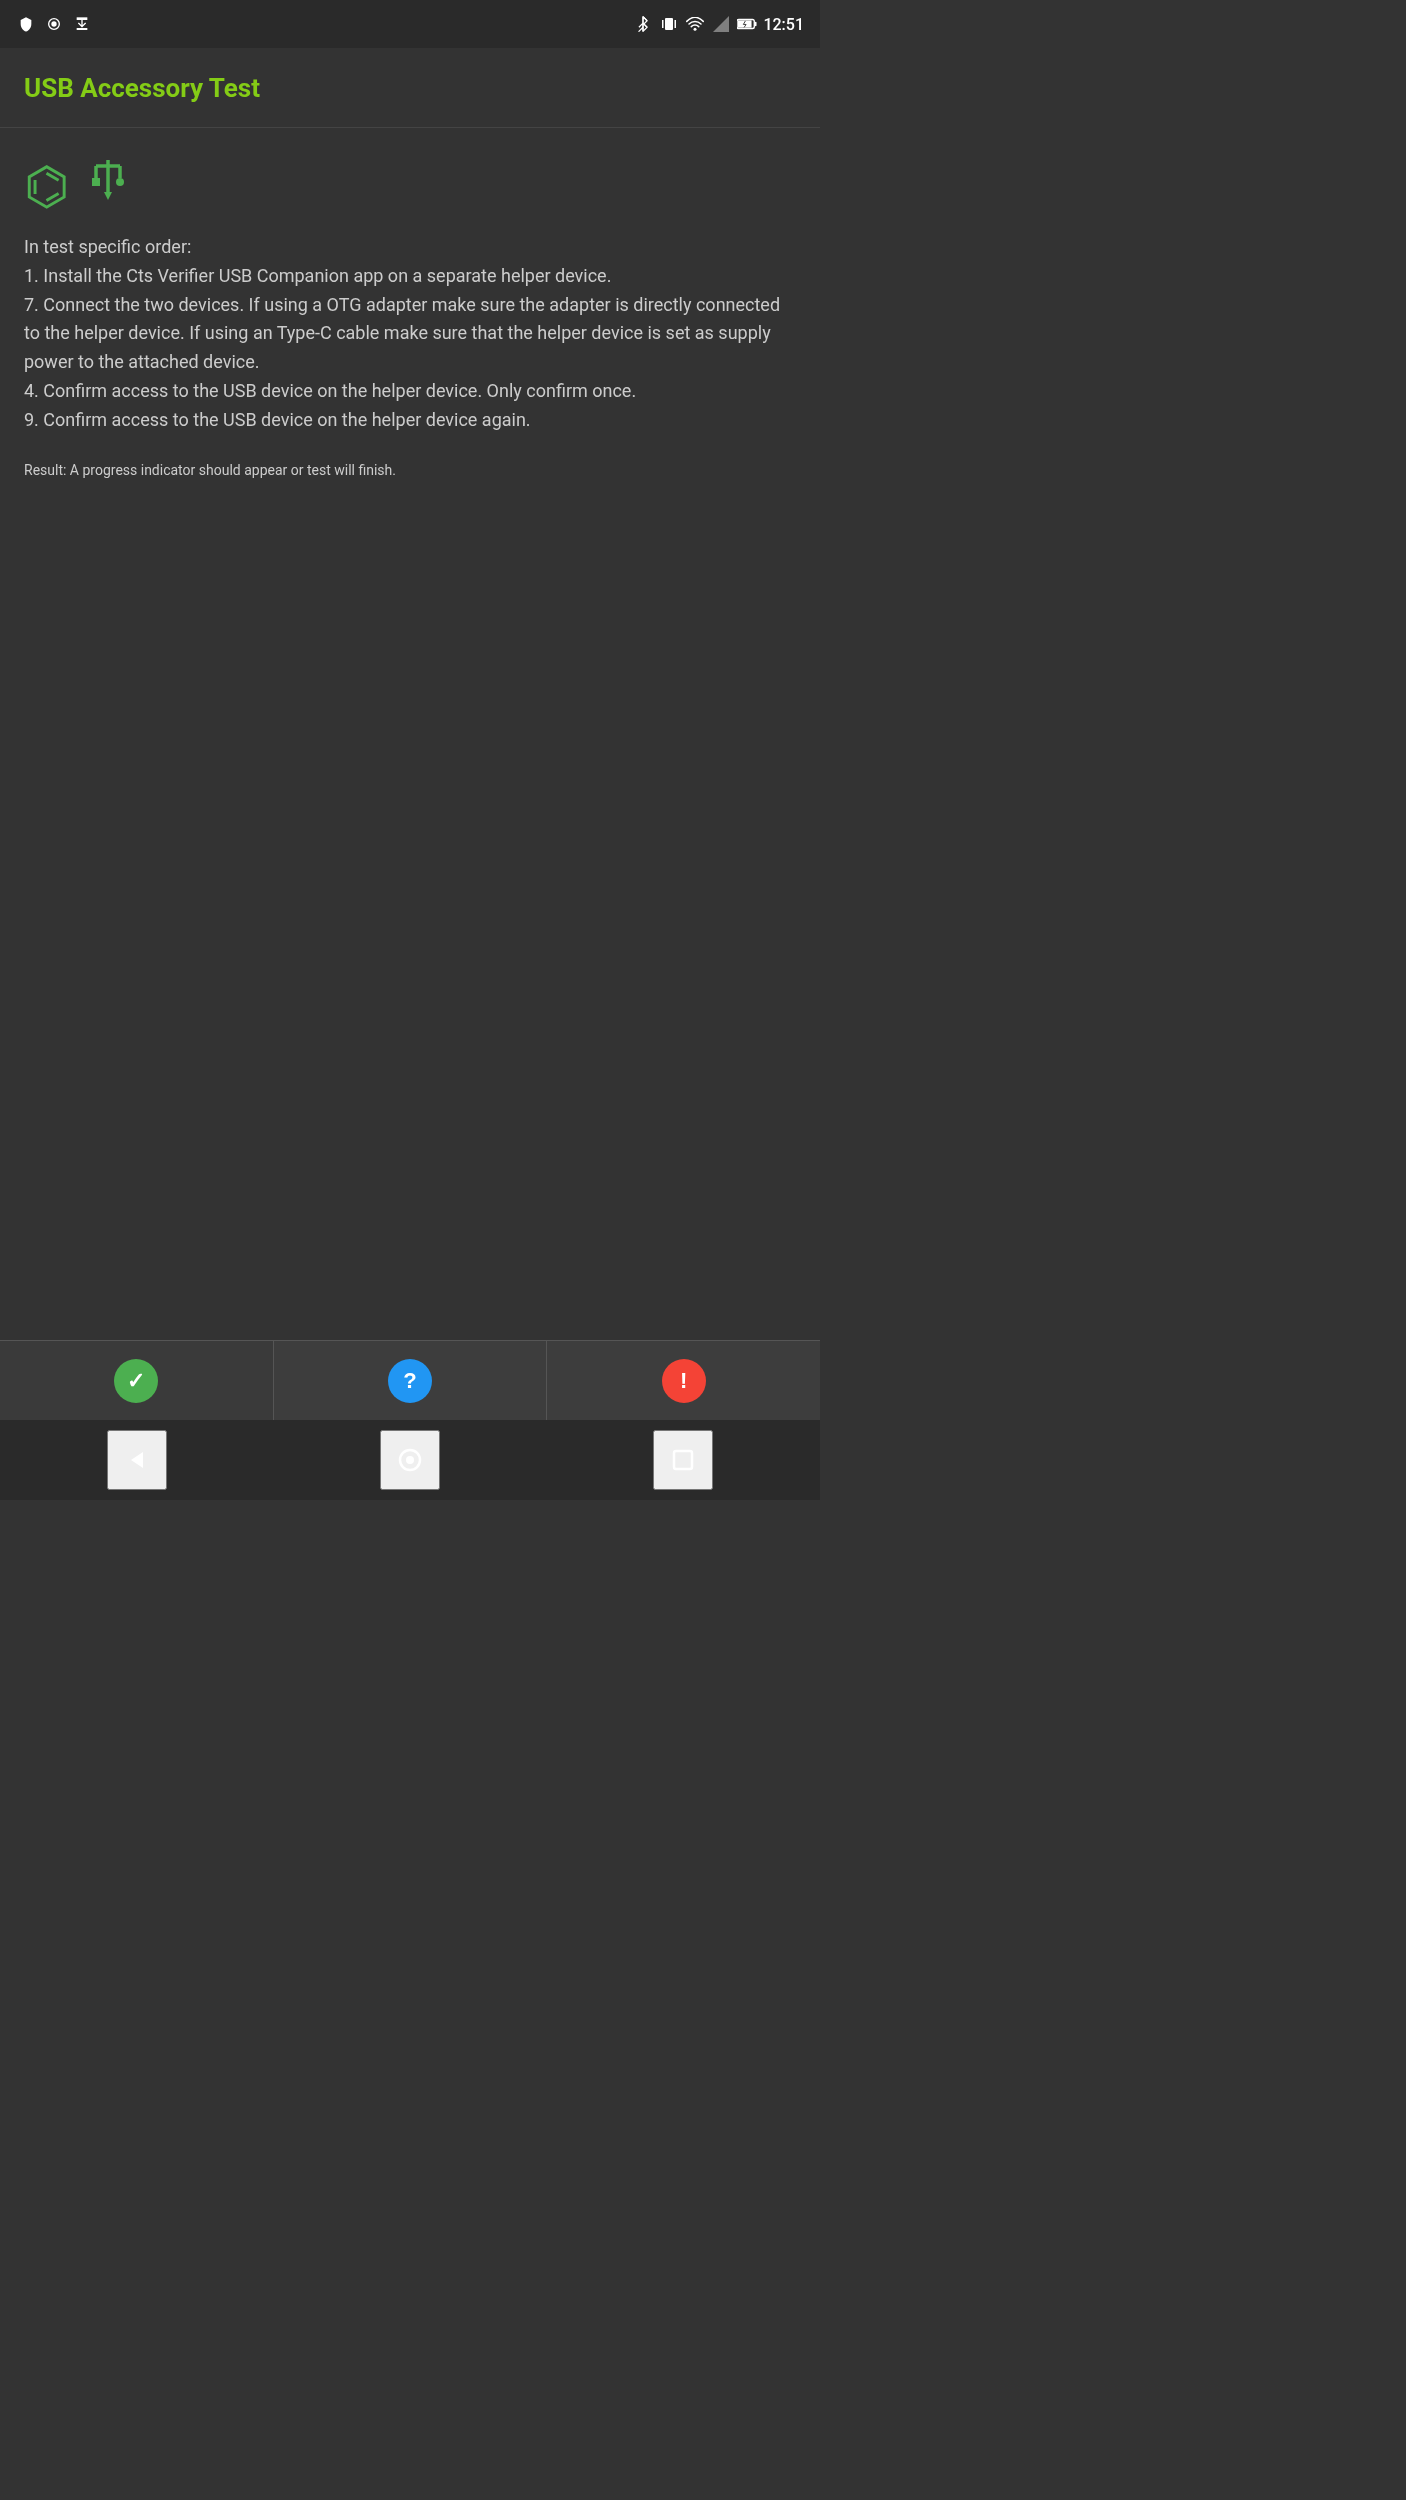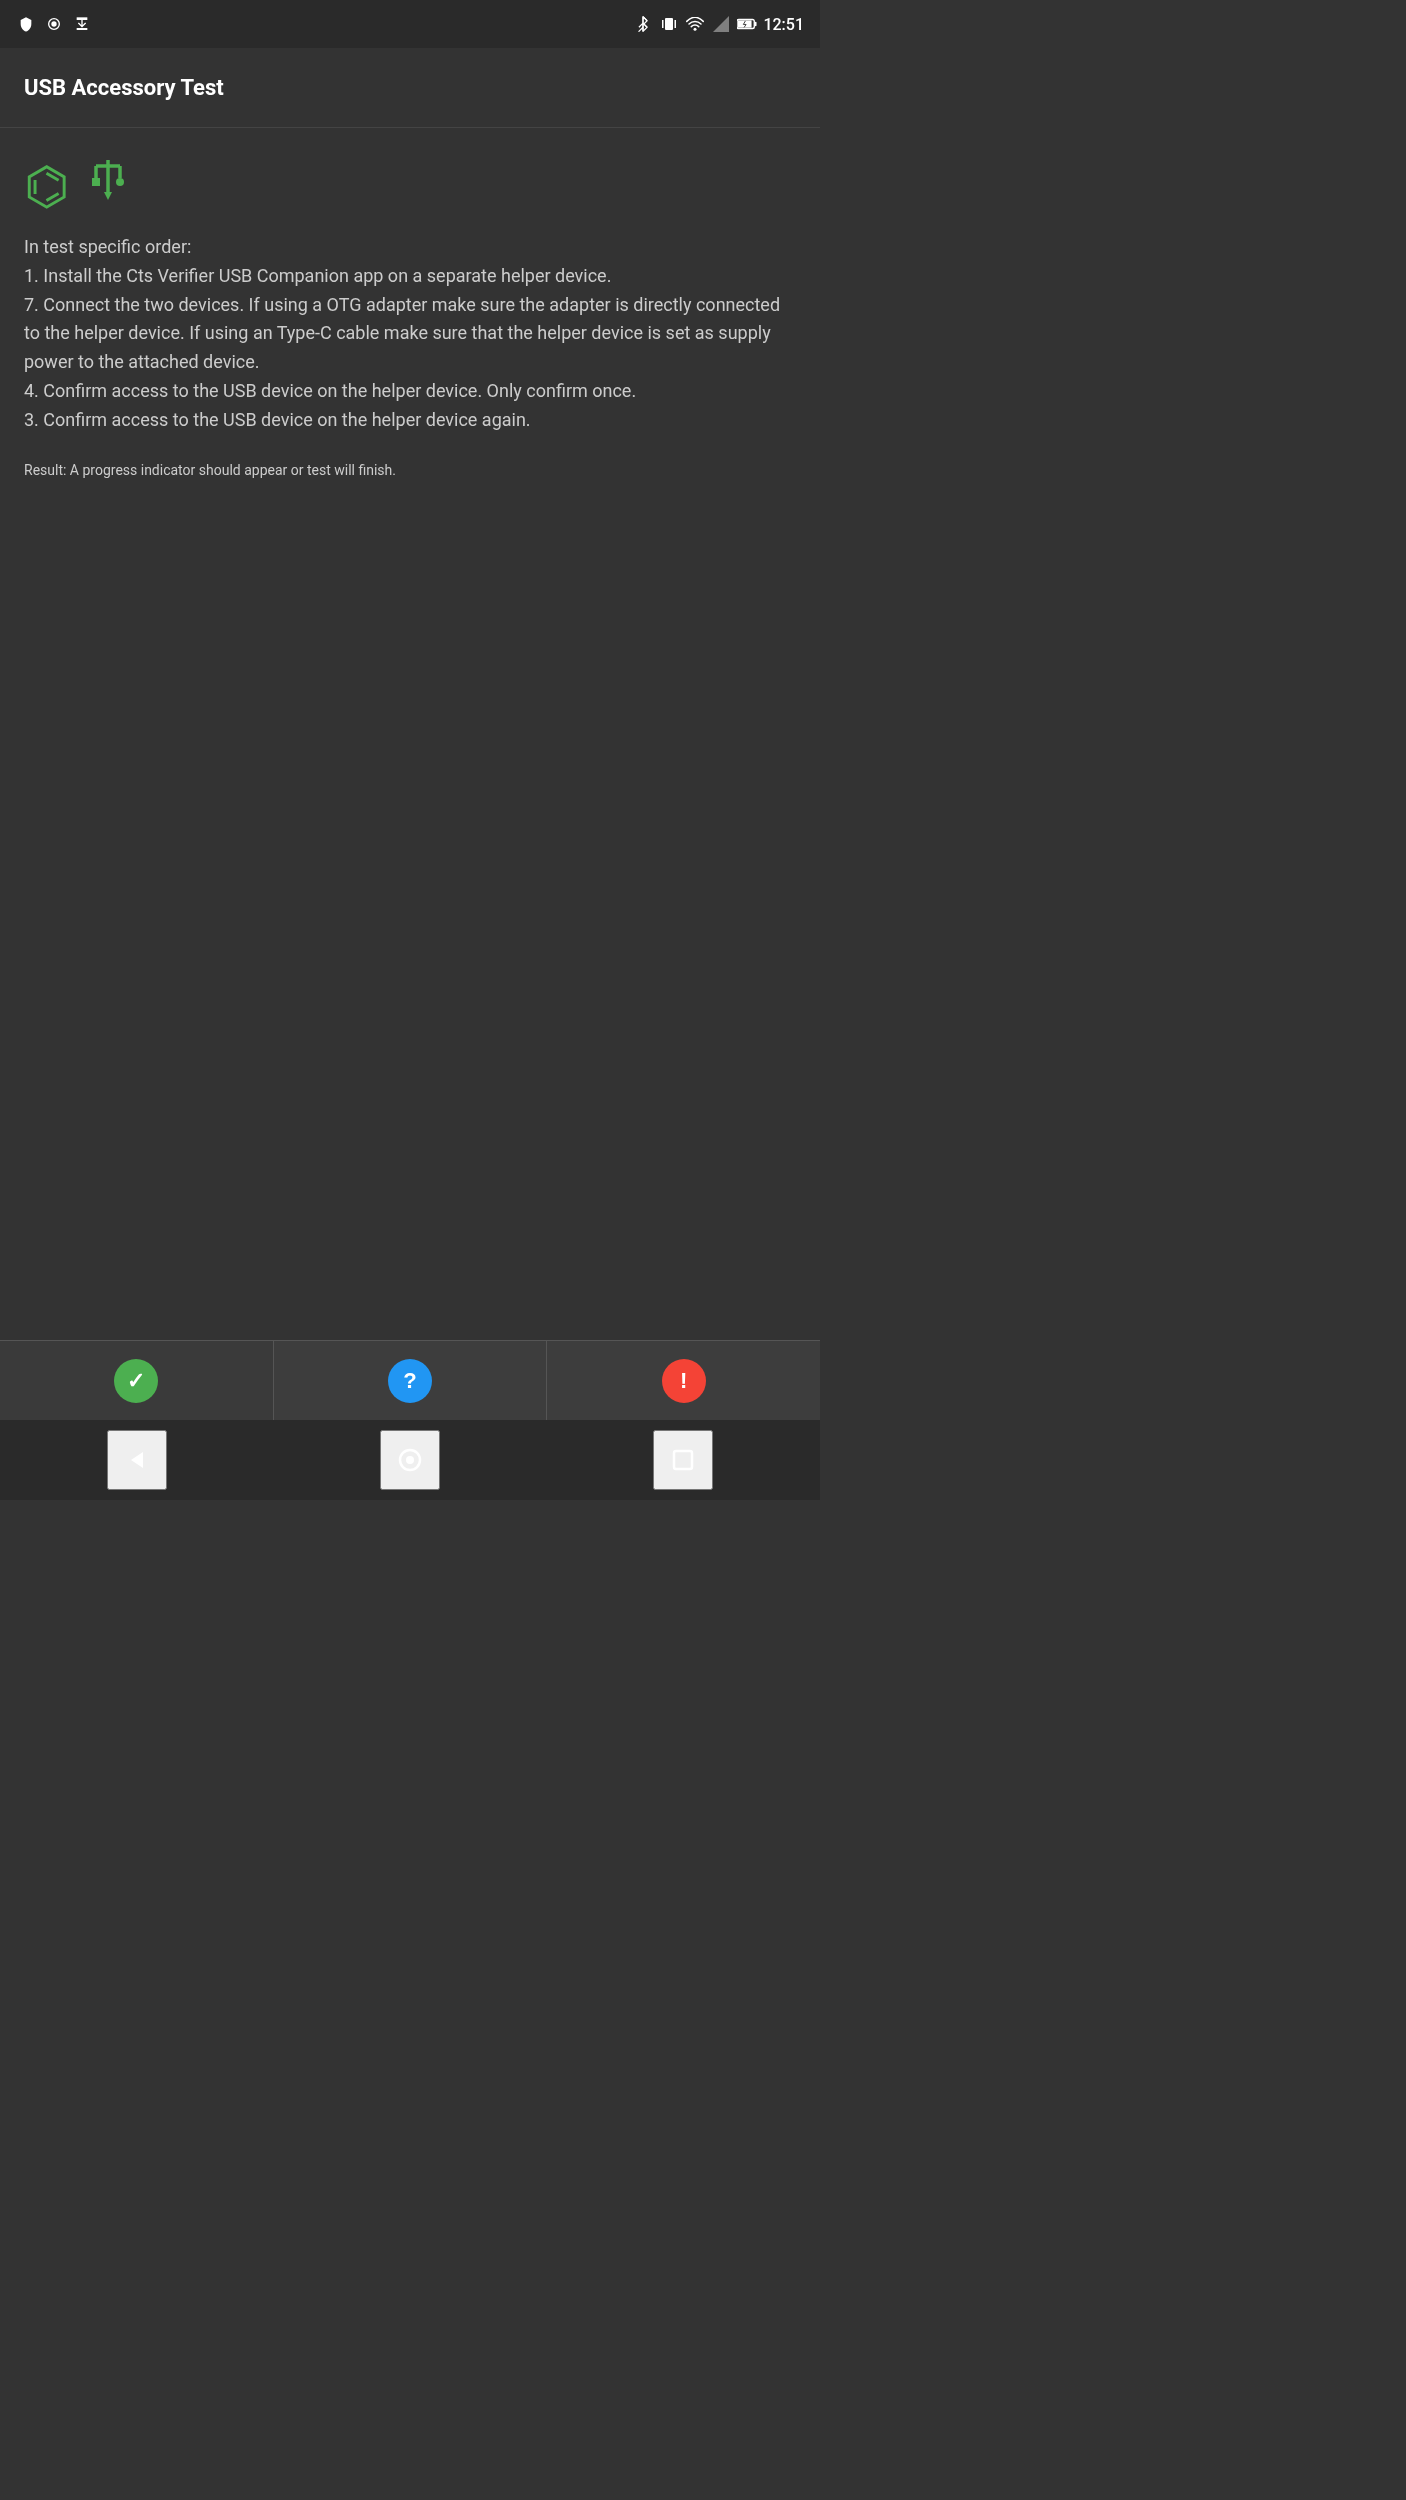--- a/index.html
+++ b/index.html
@@ -64,23 +64,23 @@
       width: 100%;
       height: 80px;
       background-color: #333333;
       display: flex;
       align-items: center;
       padding: 0 24px;
       border-bottom: 1px solid #444444;
     }
 
     .app-title {
-      font-size: 22px;
+      font-size: 26px;
       font-weight: bold;
-      color: #ffffff;
+      color: #84cc16;
     }
 
     
     .main-content {
       width: 100%;
       padding: 24px 24px;
       flex: 1;
     }
 
     .instructions-text {
@@ -277,21 +277,21 @@
 
       <polygon points="22,40 30,40 26,48" fill="#4caf50"></polygon>
     </svg>
   </span>
 
   <div class="instructions-text">
     <p>In test specific order:</p>
     <p>1. Install the Cts Verifier USB Companion app on a separate helper device.</p>
     <p>7. Connect the two devices. If using a OTG adapter make sure the adapter is directly connected to the helper device. If using an Type-C cable make sure that the helper device is set as supply power to the attached device.</p>
     <p>4. Confirm access to the USB device on the helper device. Only confirm once.</p>
-    <p>3. Confirm access to the USB device on the helper device again.</p>
+    <p>9. Confirm access to the USB device on the helper device again.</p>
   </div>
 
   <div class="result-text">Result: A progress indicator should appear or test will finish.</div>
 </div>
 
 <div class="bottom-buttons">
   <button class="bottom-btn">
     <div class="btn-circle btn-circle-pass">
       <span>✓</span>
     </div>

